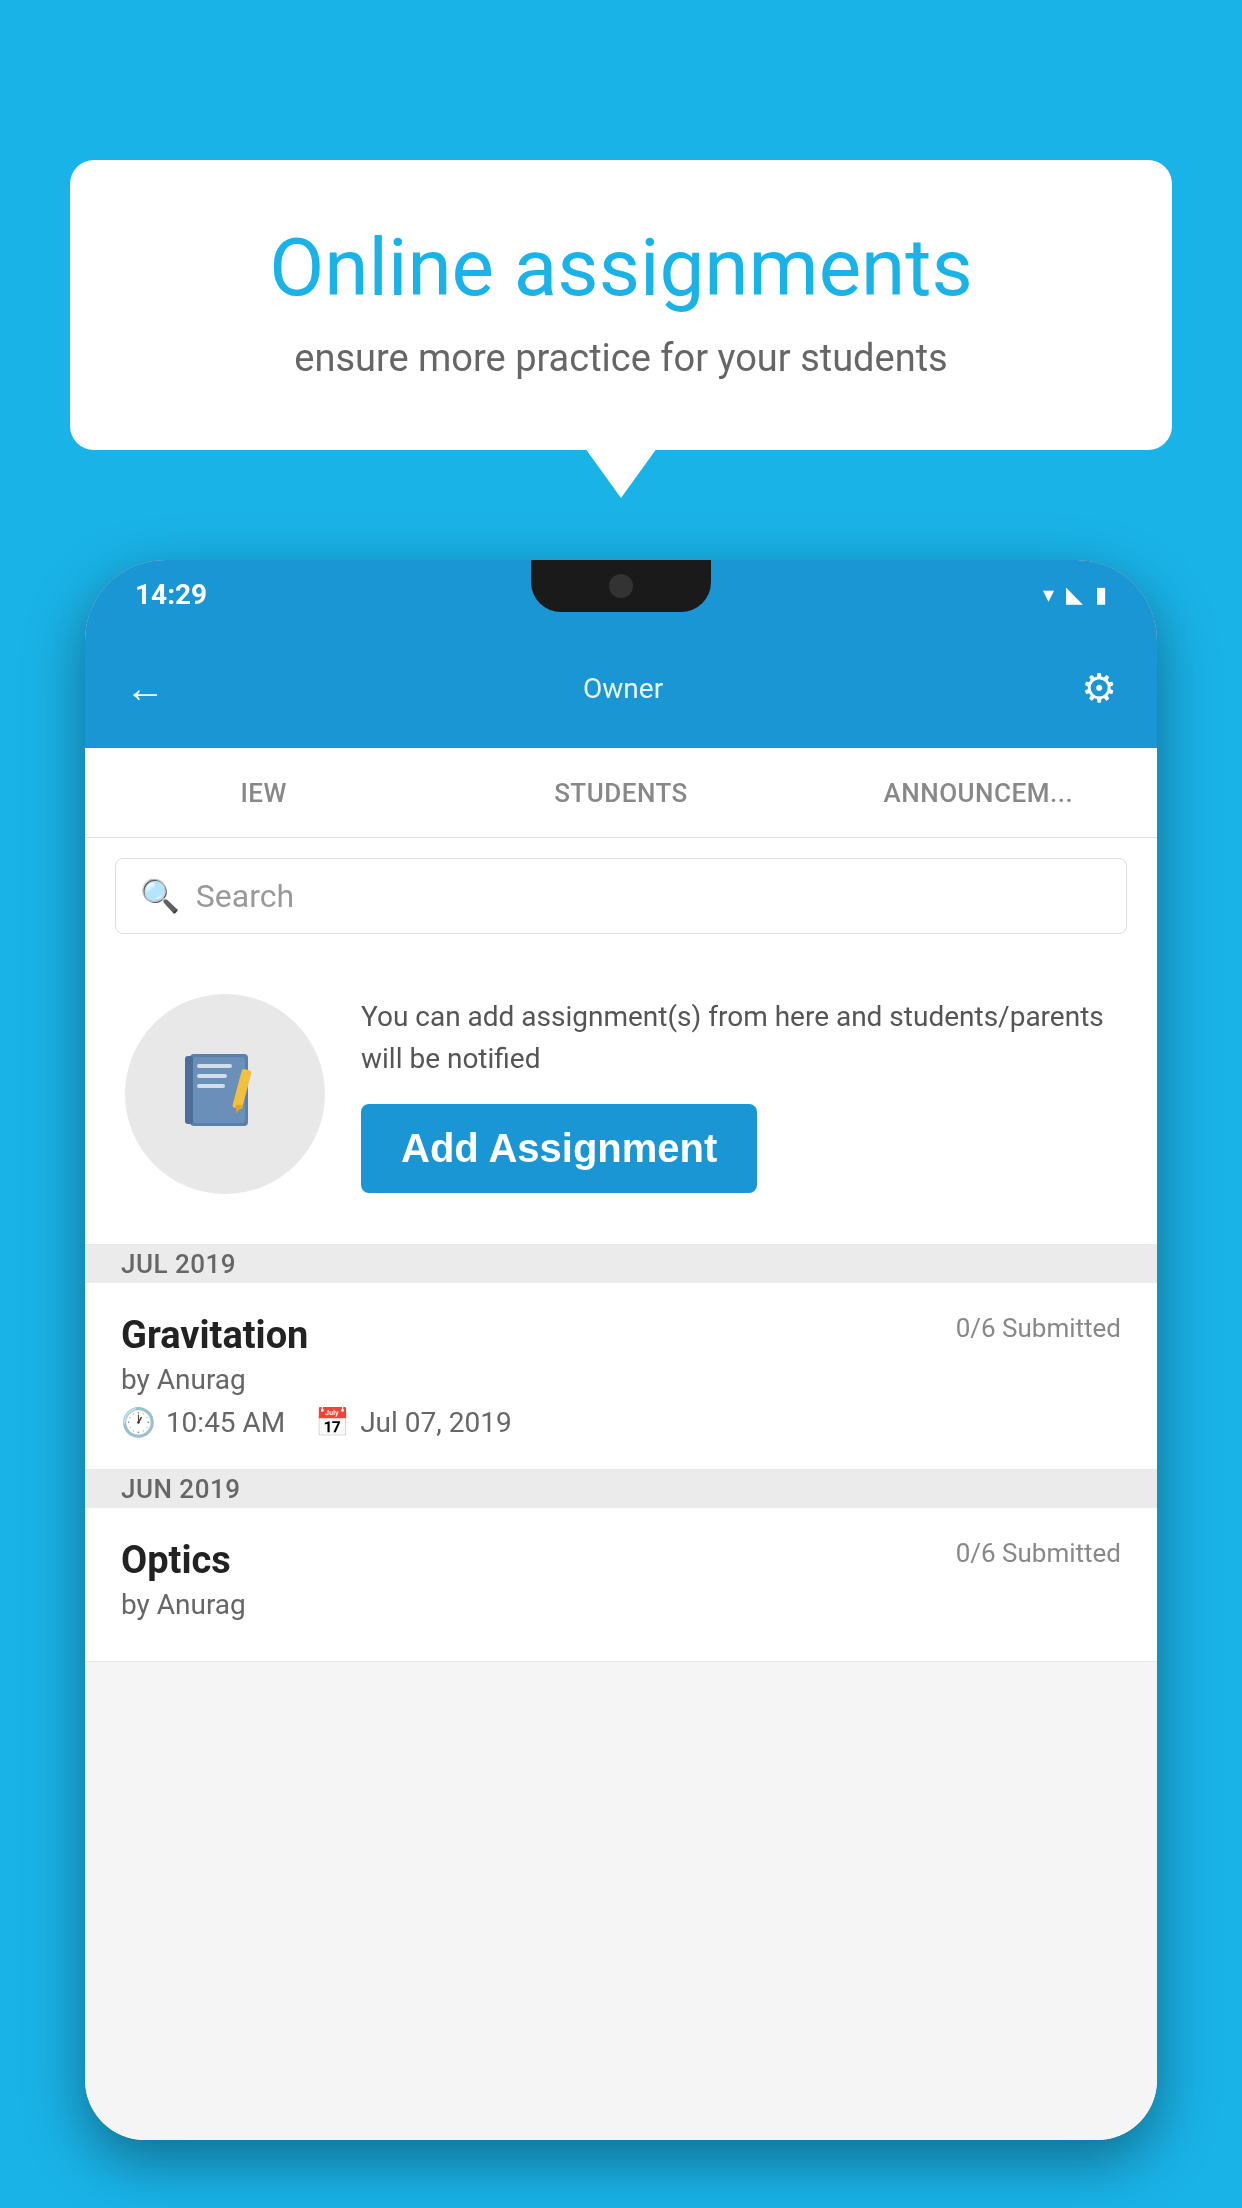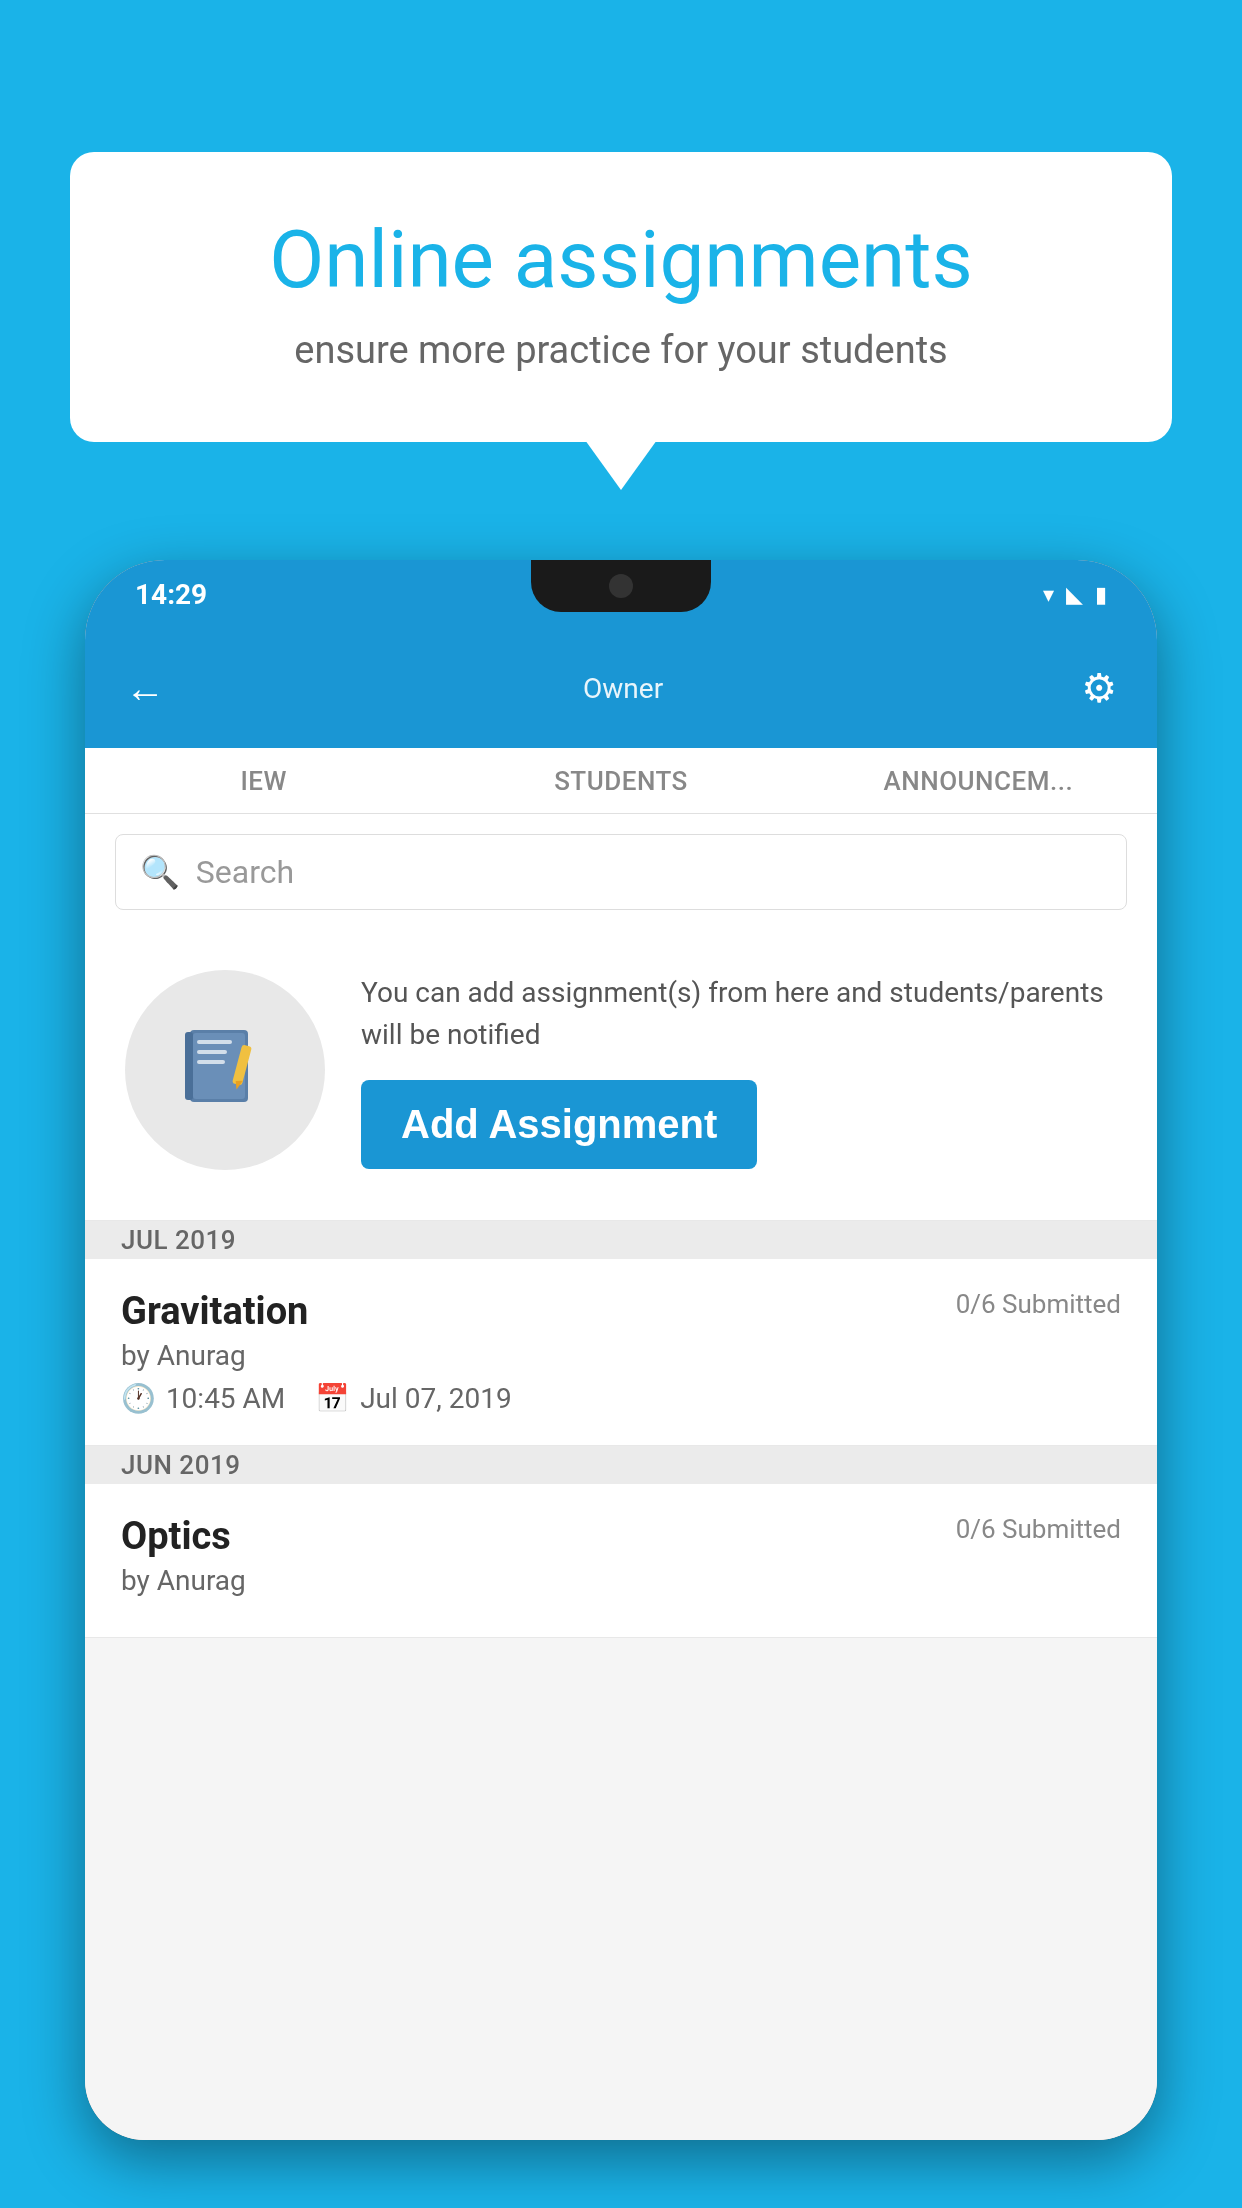--- a/index.html
+++ b/index.html
@@ -9,21 +9,21 @@
       height: 2208px;
       background-color: #1ab3e8;
       font-family: 'Roboto', Arial, sans-serif;
       overflow: hidden;
       position: relative;
     }
 
     
     .speech-bubble-container {
       position: absolute;
-      top: 152px;
+      top: 160px;
       left: 70px;
       right: 70px;
     }
 
     .speech-bubble {
       background: white;
       border-radius: 24px;
       padding: 60px 70px 70px;
       text-align: center;
       position: relative;
@@ -163,21 +163,21 @@
     .header-settings {
       color: white;
       font-size: 40px;
     }
 
     
     .tab-bar {
       background: white;
       display: flex;
       border-bottom: 1px solid #e0e0e0;
-      height: 66px;
+      height: 90px;
       align-items: center;
       overflow: hidden;
       justify-content: space-between;
     }
 
     .tab-item {
       flex: 1;
       height: 100%;
       display: flex;
       align-items: center;

